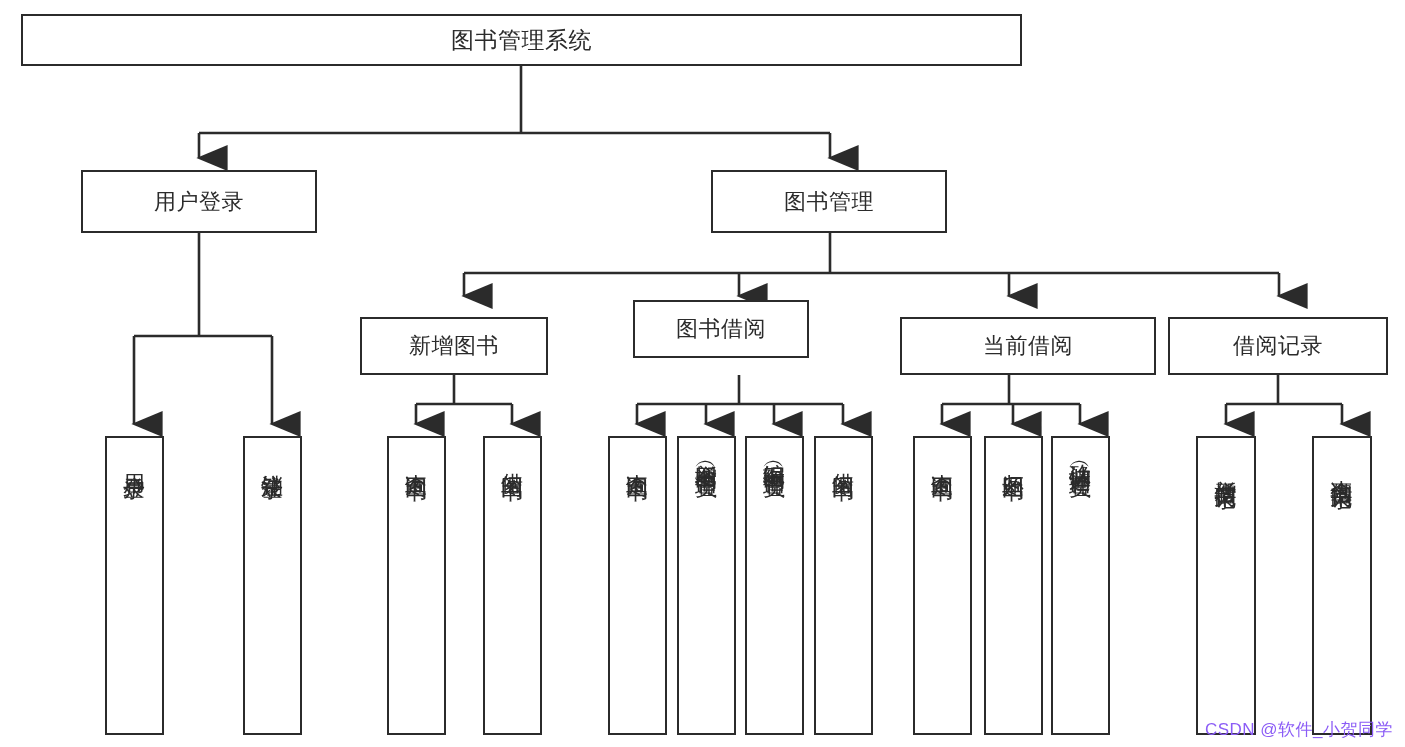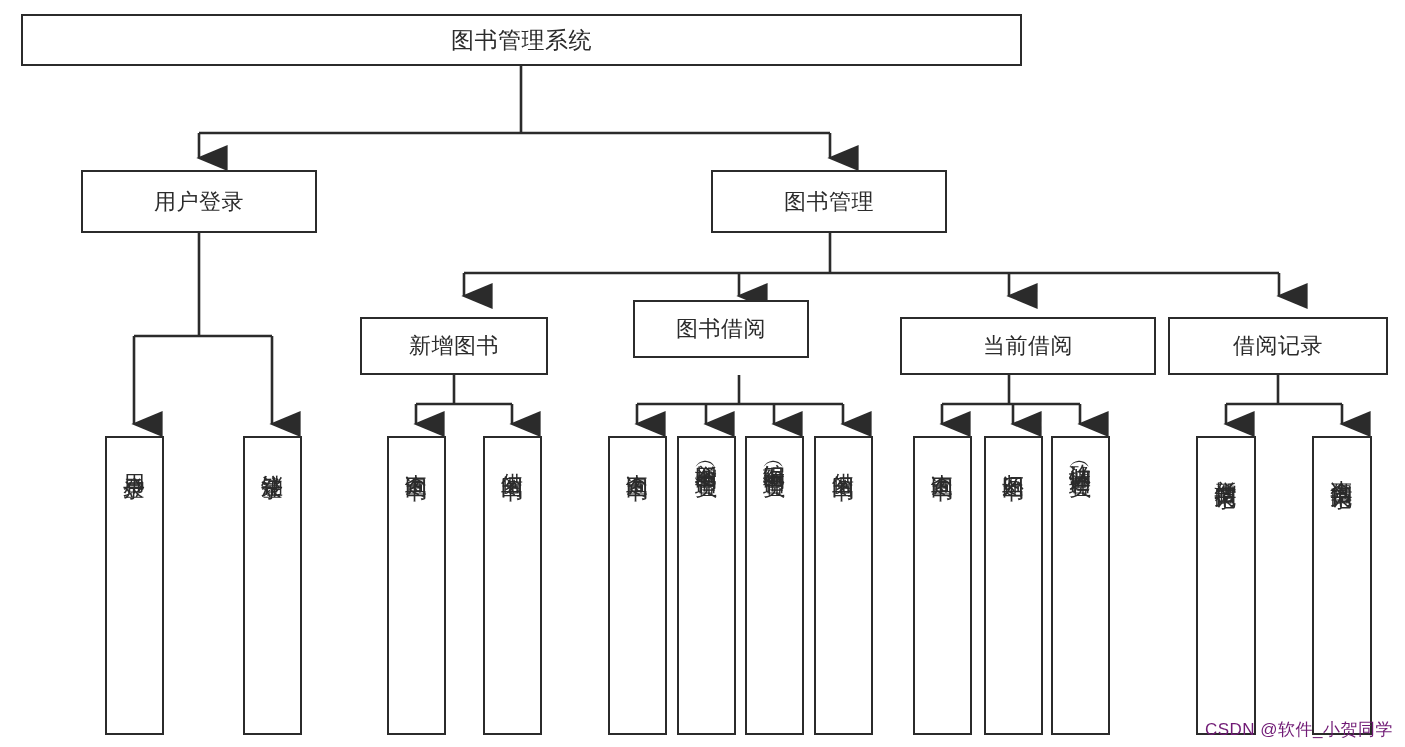--- a/index.html
+++ b/index.html
@@ -55,21 +55,21 @@
     line-height: 1.05;
     letter-spacing: 2px;
     white-space: nowrap;
   }
   .node.root .label { font-size: 23px; }
   .watermark {
     position: absolute;
     right: 12px;
     bottom: 6px;
     font-size: 17px;
-    color: #701a75;
+    color: #8b5cf6;
     white-space: nowrap;
     letter-spacing: 0.5px;
   }
 </style>
 </head>
 <body>
 
 <div id="canvas">
 
   <svg id="wires" viewBox="0 0 1405 747" width="1405" height="747" xmlns="http://www.w3.org/2000/svg">

